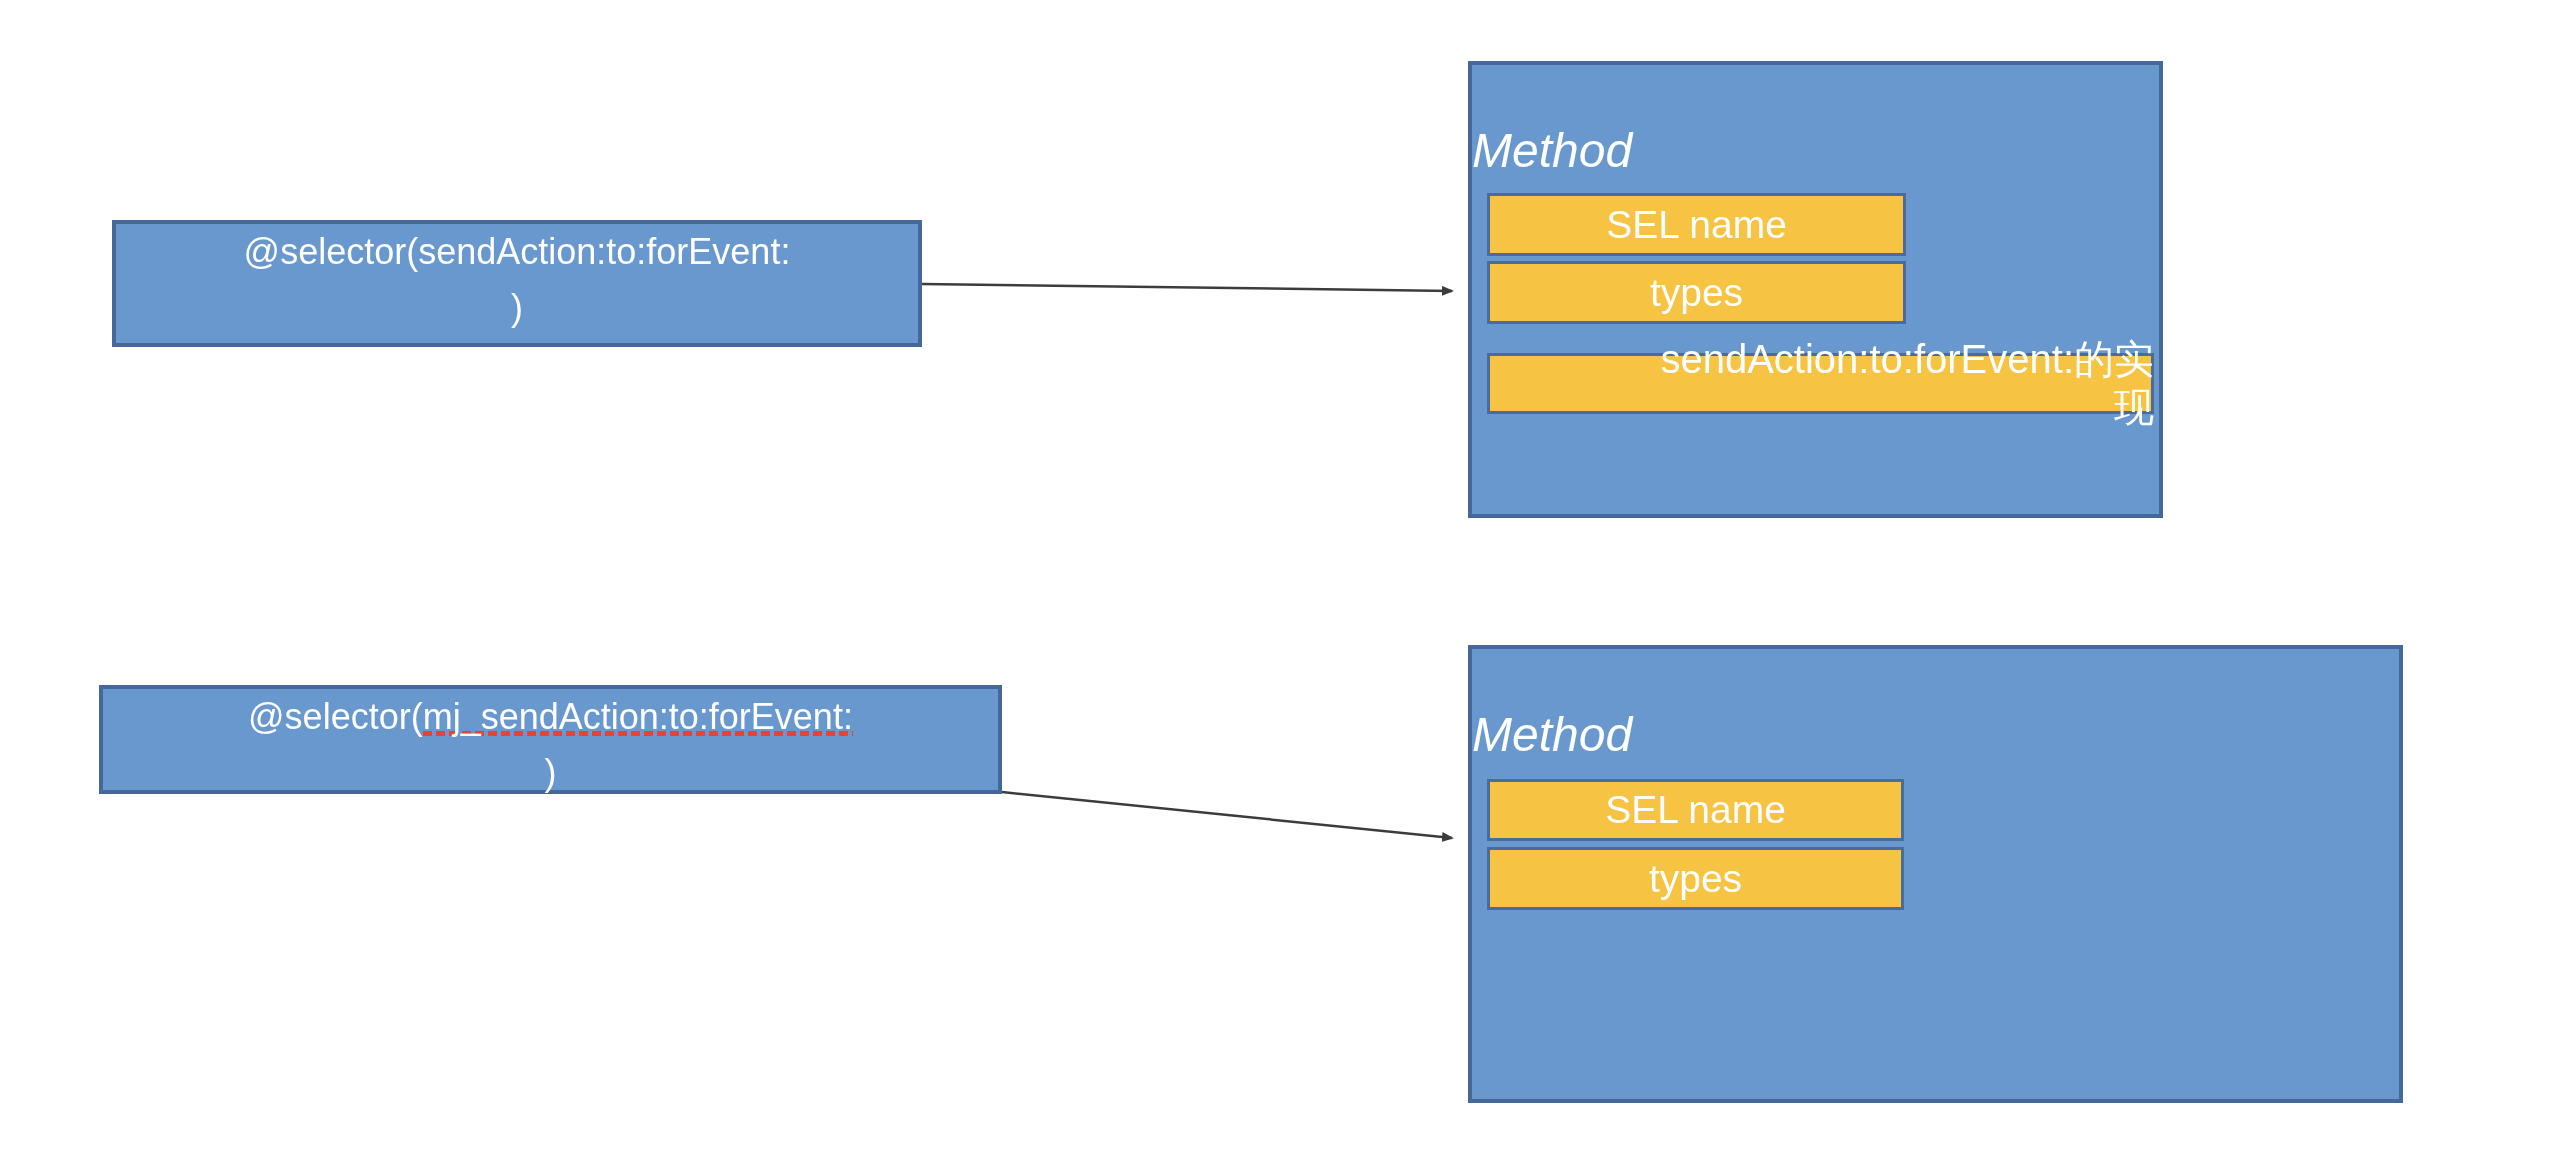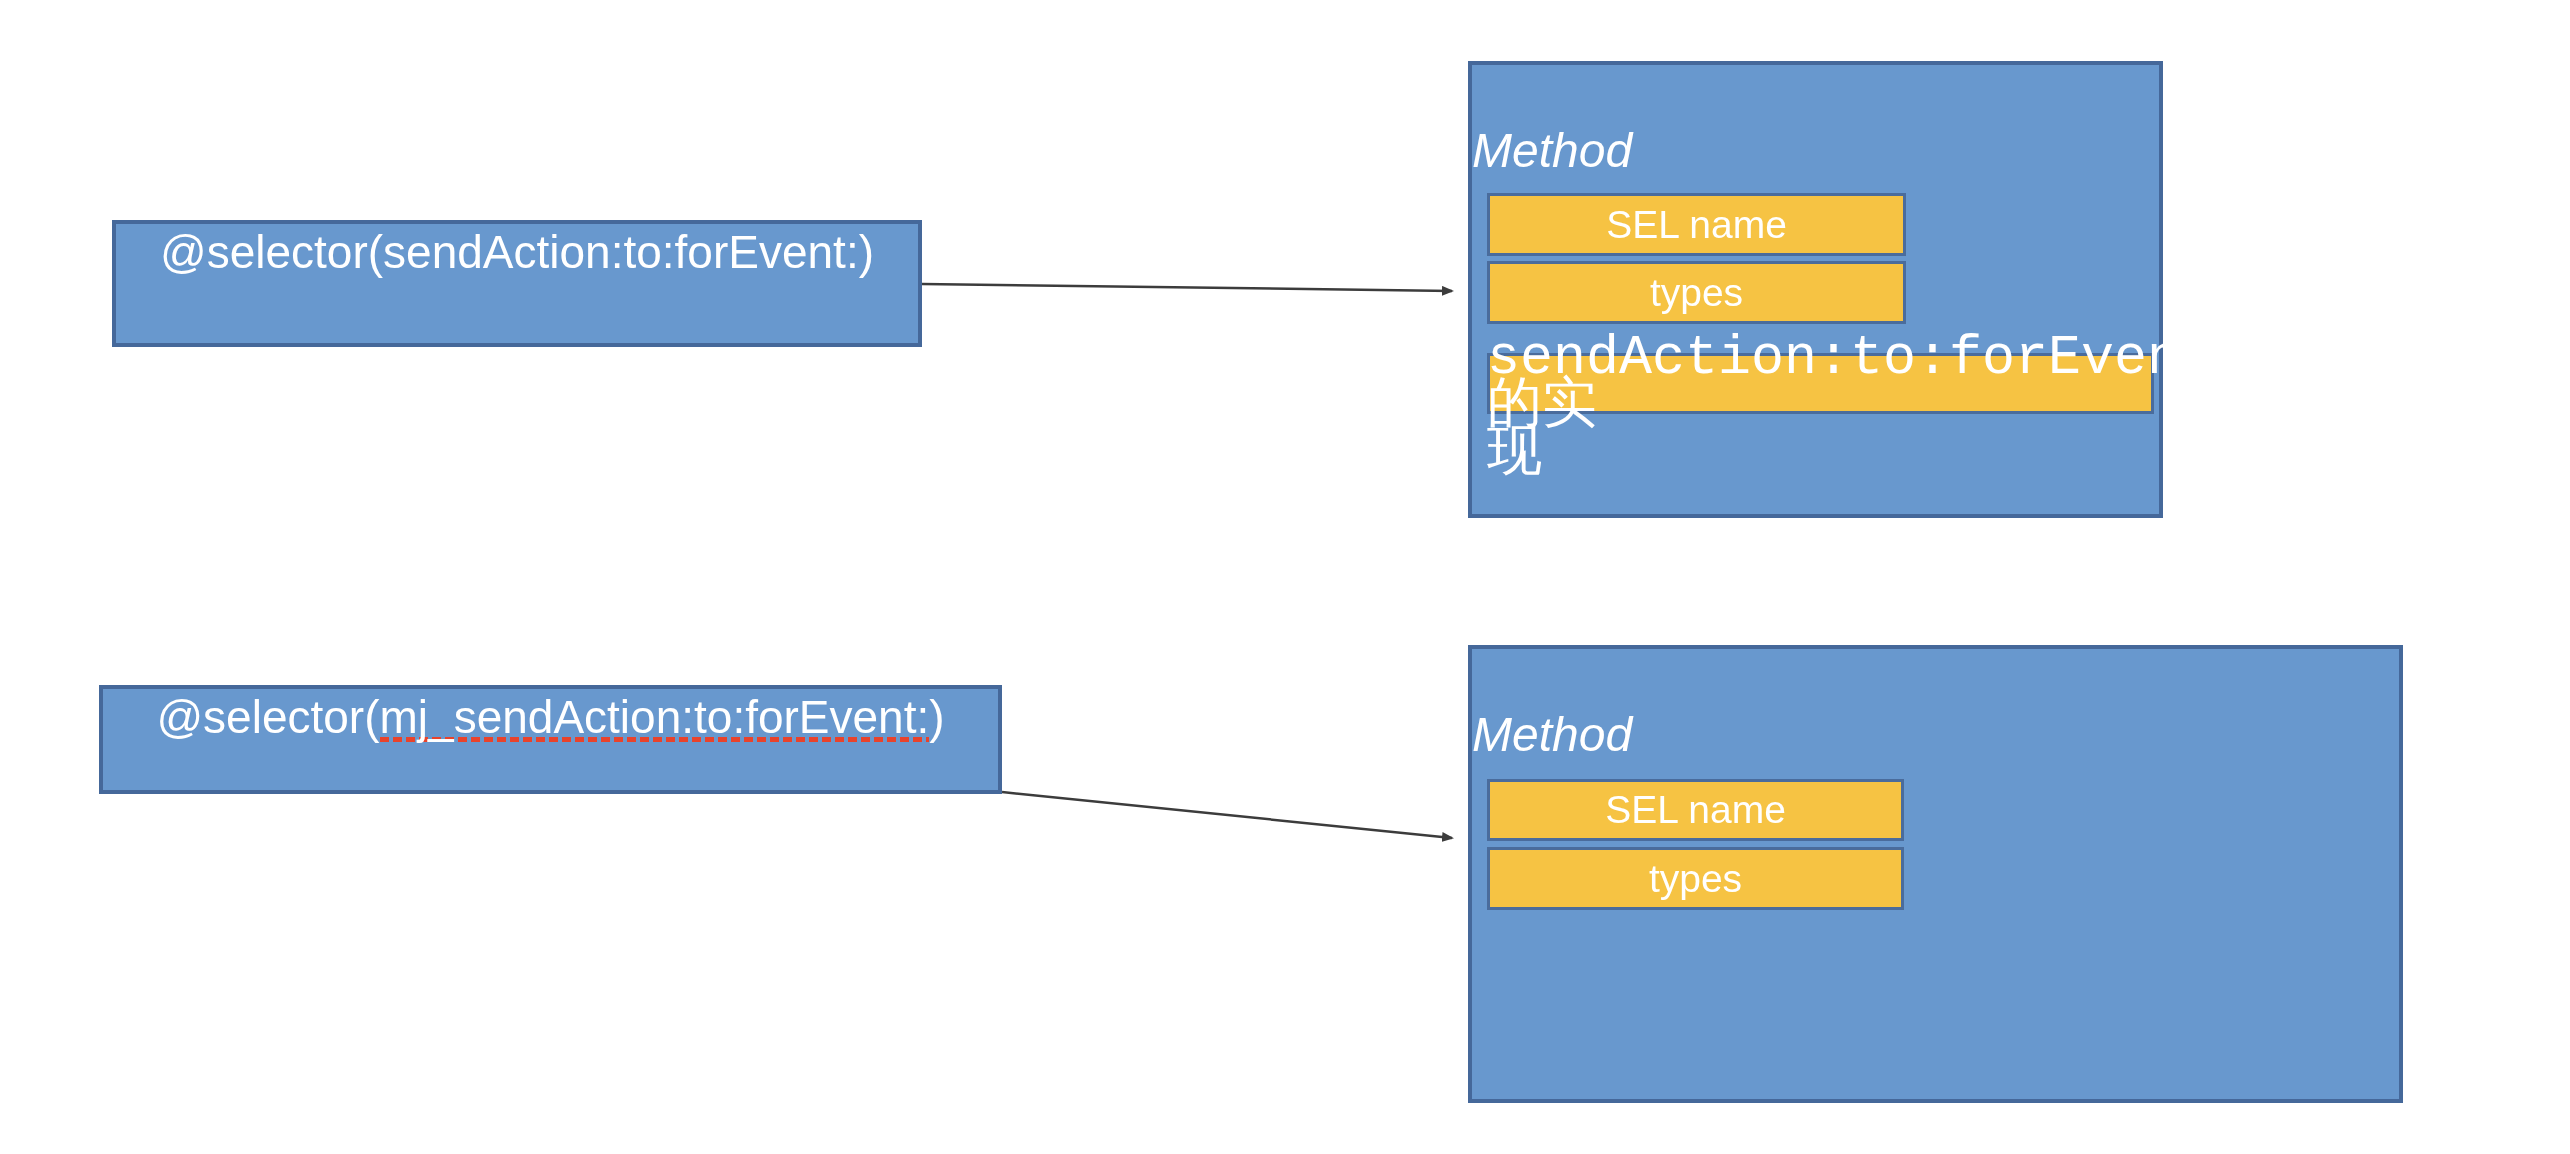--- a/index.html
+++ b/index.html
@@ -13,39 +13,39 @@
     font-family:"Liberation Sans","DejaVu Sans",sans-serif;color:var(--text);
     overflow:hidden;
   }
   .arrows{position:absolute;left:0;top:0;width:2570px;height:1154px;pointer-events:none;}
   .arrows line{stroke:var(--arrow);stroke-width:2.5;}
   .arrows .head{fill:var(--arrow);}
 
   .sel-box{
     position:absolute;background:var(--box-fill);
     border:4px solid var(--box-border);box-sizing:border-box;
-    display:flex;flex-direction:row;justify-content:center;
-    text-align:center;font-size:46px;line-height:56px;
+    display:flex;flex-direction:column;justify-content:flex-start;
+    text-align:center;font-size:36px;line-height:56px;
   }
   .method-box{
     position:absolute;background:var(--box-fill);
     border:4px solid var(--box-border);box-sizing:border-box;
   }
   .method-title{
     position:absolute;left:0;top:58px;width:100%;text-align:left;
     font-size:48px;line-height:56px;font-style:italic;
   }
   .chip{
     position:absolute;background:var(--chip-fill);
     border:3px solid var(--chip-border);box-sizing:border-box;
     display:flex;align-items:center;justify-content:center;
     font-size:39px;line-height:56px;text-align:center;
   }
   .impl-text{
-    position:absolute;text-align:left;font-size:55px;line-height:48px;font-family:Liberation Mono, monospace;
+    position:absolute;text-align:right;font-size:40px;line-height:48px;
   }
   .misspell{
     background-image:repeating-linear-gradient(90deg,var(--underline) 0 9px,transparent 9px 13px);
     background-size:100% 5px;background-repeat:no-repeat;background-position:left bottom 3px;
     padding-bottom:2px;
   }
 </style>
 </head>
 <body>
 

